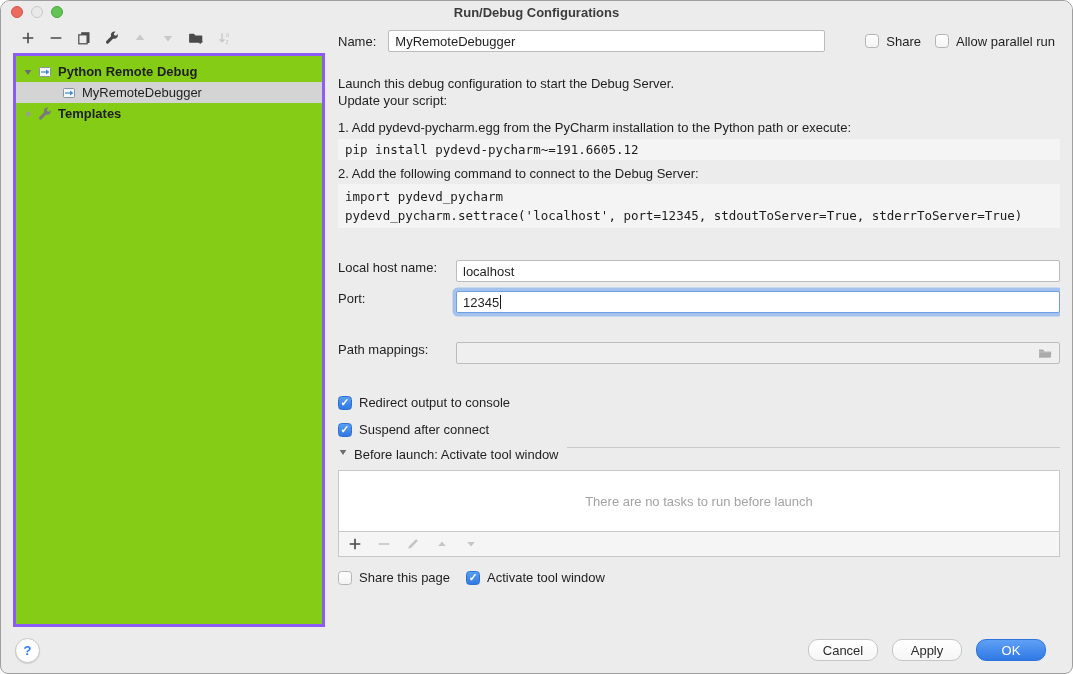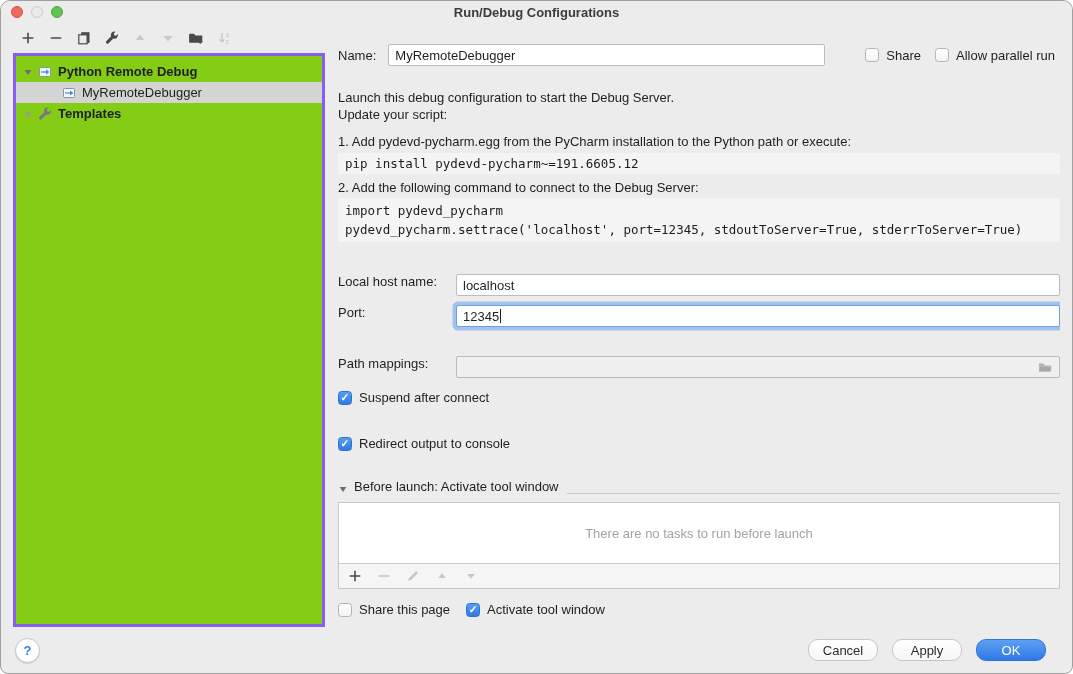--- a/index.html
+++ b/index.html
@@ -22,21 +22,21 @@
   .tree-panel{flex:1;background:#84cc16;border:3px solid #8b5cf6;overflow:hidden;padding-top:5px;}
   .tree-row{height:21px;display:flex;align-items:center;cursor:default;}
   .tree-row.bold{font-weight:bold;}
   .tree-row.selected{background:#d4d4d4;}
   .twisty{width:12px;margin-left:6px;margin-right:3px;flex:none;display:flex;justify-content:center;align-items:center;}
   .indent1{width:45px;flex:none;}
   .tree-icon{width:16px;height:16px;margin-right:5px;flex:none;}
   
   .right{flex:1;min-width:0;display:flex;flex-direction:column;overflow:hidden;}
   .row{display:flex;align-items:center;}
-  .name-row{margin-top:21px;height:22px;}
+  .name-row{margin-top:7px;height:22px;}
   .name-label{margin-right:12px;}
   .name-input{width:437px;height:22px;box-sizing:border-box;border:1px solid #bcbcbc;border-radius:2px;background:#fff;
               font-family:"Liberation Sans",sans-serif;font-size:13px;padding:0 6px;color:#1f1f1f;outline:none;}
   .chk{width:14px;height:14px;flex:none;box-sizing:border-box;border:1px solid #b4b4b4;border-radius:3.5px;
        background:linear-gradient(#fff,#f3f3f3);display:inline-flex;align-items:center;justify-content:center;}
   .chk[data-checked="true"]{background:linear-gradient(#55a0f3,#3179e2);border-color:#2e6fd2;}
   .chk[data-checked="true"]::after{content:"✓";color:#fff;font-size:10.5px;font-weight:bold;line-height:1;margin-top:-1px;}
   .chk-label{margin-left:7px;}
   .share-box{margin-left:40px;}
   .allow-box{margin-left:14px;}
@@ -57,21 +57,21 @@
   .host-row{margin-top:32px;}
   .port-row{margin-top:9px;}
   .port-field{height:22px;border-color:#6f9fe0;box-shadow:0 0 0 3.5px #a3c3ee;border-radius:2px;}
   .caret{width:1px;height:14px;background:#1a1a1a;margin-left:1px;}
   .path-row{margin-top:29px;}
   .path-field{background:#efefef;color:#9a9a9a;}
   .path-folder{margin-left:auto;width:16px;height:16px;display:flex;align-items:center;justify-content:center;}
   .redirect-row{margin-top:31px;}
   .suspend-row{margin-top:12px;}
   
-  .bl-header{margin-top:28px;display:flex;align-items:flex-end;height:15px;}
+  .bl-header{margin-top:10px;display:flex;align-items:flex-start;height:15px;}
   .bl-twisty{width:10px;margin-right:6px;display:flex;}
   .bl-line{flex:1;height:1px;background:#c9c9c9;margin-left:8px;}
   .bl-list{margin-top:8px;height:62px;background:#fff;border:1px solid #c8c8c8;box-sizing:border-box;
            display:flex;align-items:center;justify-content:center;color:#a3a3a3;}
   .bl-strip{height:25px;box-sizing:border-box;background:#f5f5f5;border:1px solid #c8c8c8;border-top:none;
             display:flex;align-items:center;gap:13px;padding:0 8px;}
   .bl-checks{margin-top:13px;display:flex;align-items:center;}
   .bl-gap{width:16px;}
   
   .footer{height:46px;flex:none;position:relative;display:flex;align-items:center;justify-content:flex-end;
@@ -237,27 +237,27 @@
           <span class="path-folder">
             <svg viewBox="0 0 16 16" width="16" height="16">
                 <path d="M2 5h4l1.2 1.5h7v6H2z" fill="#b9b9b9"></path>
                 <path d="M3.2 7.8h11l-1.4 4.7H2z" fill="#a9a9a9"></path>
                 <path d="M2 5h4l1.2 1.5" fill="none" stroke="#9a9a9a" stroke-width="0.8"></path>
               </svg>
           </span>
         </div>
       </div>
 
+      <div class="row redirect-row">
+        <span class="chk" data-checked="true"></span>
+        <span class="chk-label">Redirect output to console</span>
+      </div>
       <div class="row suspend-row">
         <span class="chk" data-checked="true"></span>
         <span class="chk-label">Suspend after connect</span>
-      </div>
-      <div class="row redirect-row">
-        <span class="chk" data-checked="true"></span>
-        <span class="chk-label">Redirect output to console</span>
       </div>
 
       <div class="bl-header">
         <span class="bl-twisty">
           <svg viewBox="0 0 12 12" width="10" height="10">
               <polygon points="2,3.5 10,3.5 6,9.5" fill="#6d6d6d"></polygon>
             </svg>
         </span>
         <span>Before launch: Activate tool window</span>
         <span class="bl-line"></span>

